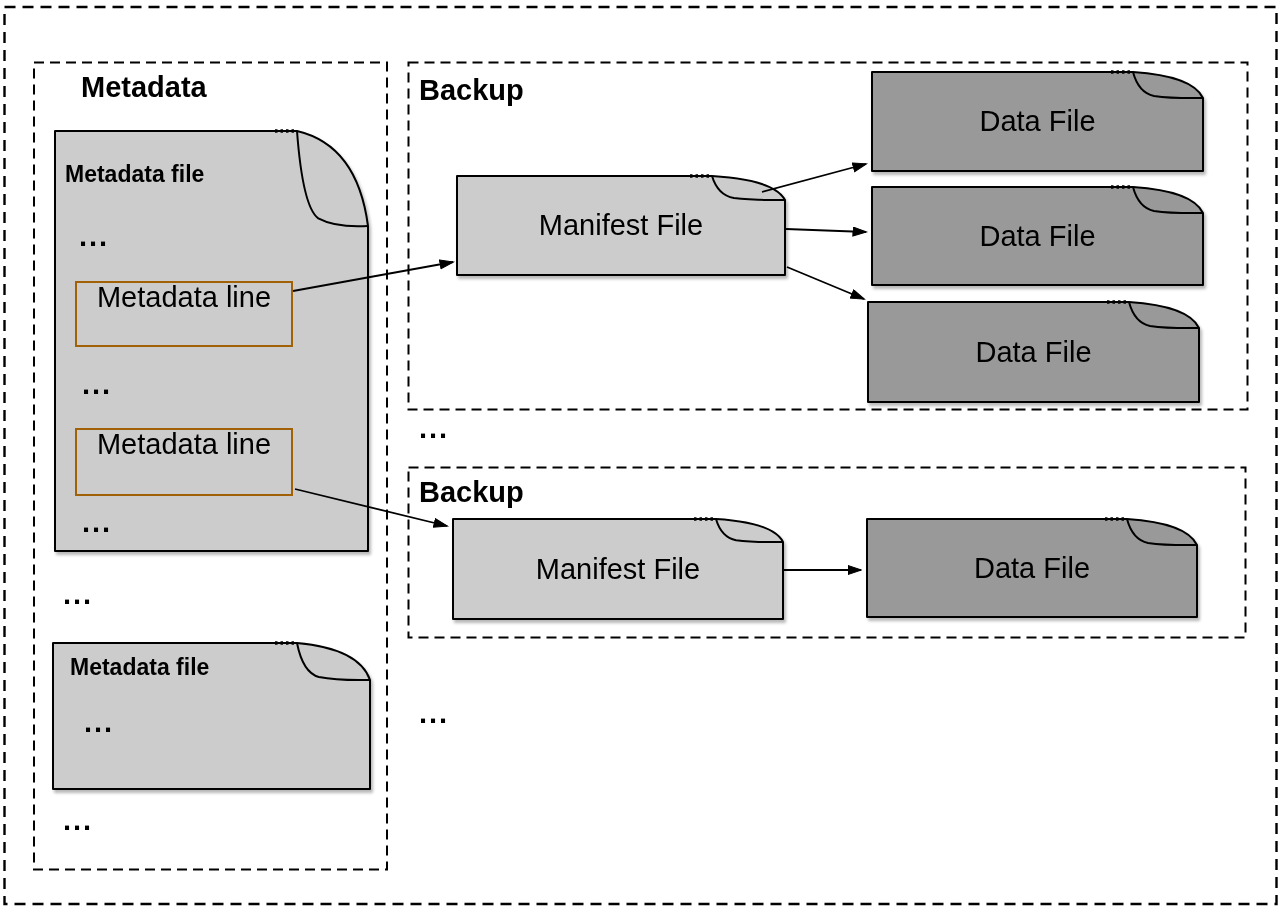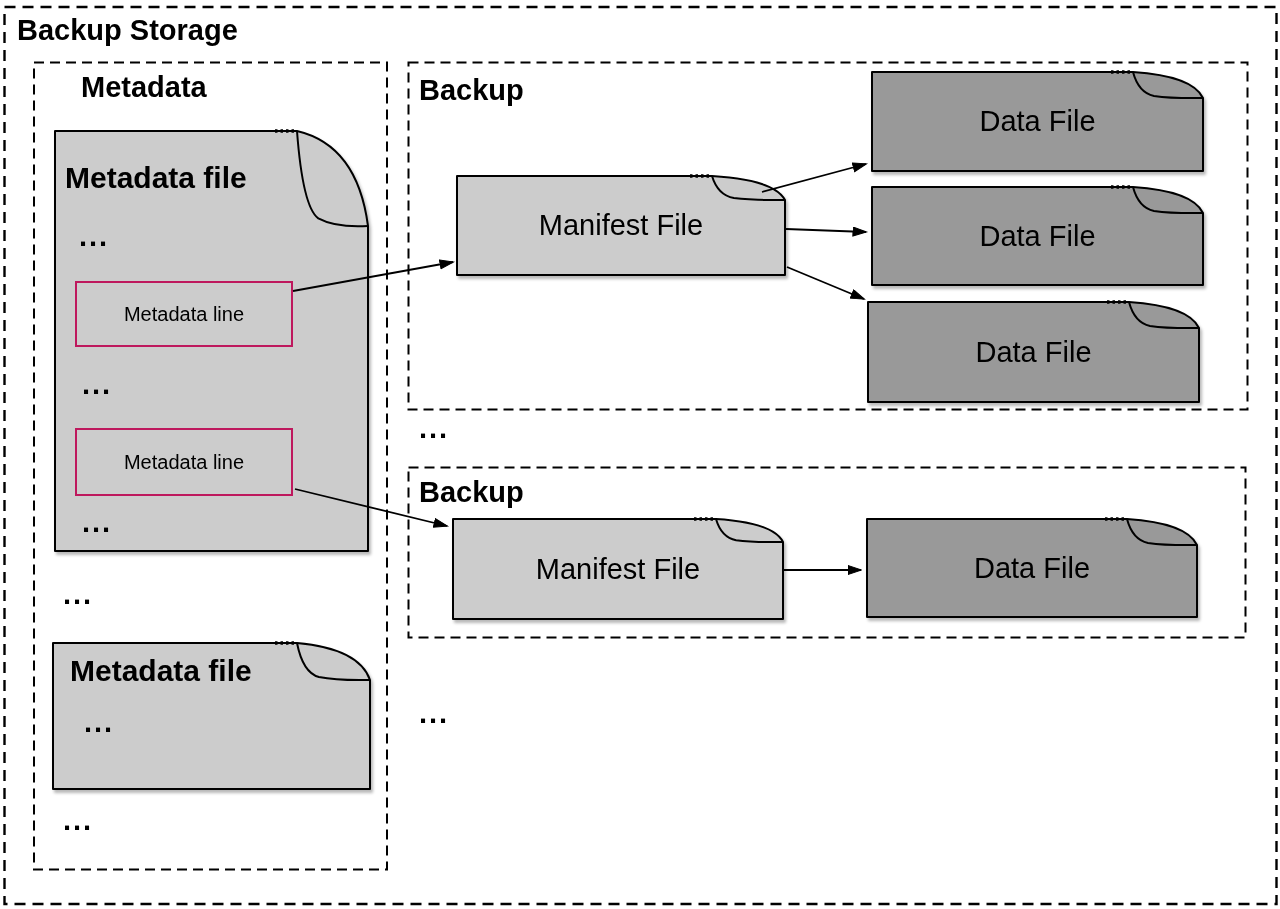--- a/index.html
+++ b/index.html
@@ -12,35 +12,35 @@
   #canvas svg.layer { position:absolute; left:0; top:0; pointer-events:none; }
   .doc-shape {
     position:absolute;
     filter: drop-shadow(2px 3px 1.5px rgba(0,0,0,0.28));
   }
   .hdr {
     position:absolute; font-weight:bold; font-size:29px; line-height:1;
     white-space:nowrap;
   }
   .doc-title {
-    position:absolute; font-weight:bold; font-size:30px; line-height:1;
+    position:absolute; font-weight:bold; font-size:23px; line-height:1;
     white-space:nowrap;
   }
   .doc-label {
     position:absolute; display:flex; align-items:center; justify-content:center;
     font-size:29px; line-height:1; white-space:nowrap;
   }
   .dots {
     position:absolute; font-weight:bold; font-size:29px; line-height:1;
     letter-spacing:2px; white-space:nowrap;
   }
   .meta-line-box {
-    position:absolute; border:2px solid #be185d;
-    display:flex; align-items:center; justify-content:center;
-    font-size:20px; line-height:1; white-space:nowrap;
+    position:absolute; border:2px solid #a16207;
+    display:flex; justify-content:center;
+    font-size:29px; line-height:1; white-space:nowrap;
   }
 </style>
 </head>
 <body>
 
 <div id="canvas">
 
   <svg class="layer" width="1280" height="909">
     <rect x="4.5" y="7" width="1272" height="897" fill="none" stroke="#000" stroke-width="2.4" stroke-dasharray="11,7"></rect>
     <rect x="34" y="62.5" width="353" height="807" fill="none" stroke="#000" stroke-width="2" stroke-dasharray="10,6"></rect>
@@ -82,21 +82,20 @@
       <path d="M 2 2 L 265 2 Q 321.95 5.449999999999999 332 25 L 332 102 L 2 102 Z" fill="#cccccc" stroke="#000000" stroke-width="2" stroke-linejoin="round"></path>
       <path d="M 265 2 Q 270.36 20.4 285.1 23.16 Q 301.85 25.46 332 25" fill="none" stroke="#000000" stroke-width="2"></path>
       <path d="M 243 2 L 263 2" stroke="#000000" stroke-width="3.5" stroke-dasharray="2.5,3" fill="none"></path>
     </svg>
   <svg class="doc-shape" style="left:865px; top:517px;" width="336" height="104" viewBox="0 0 336 104">
       <path d="M 2 2 L 262 2 Q 321.5 5.9 332 28 L 332 100 L 2 100 Z" fill="#999999" stroke="#000000" stroke-width="2" stroke-linejoin="round"></path>
       <path d="M 262 2 Q 267.6 22.8 283 25.92 Q 300.5 28.52 332 28" fill="none" stroke="#000000" stroke-width="2"></path>
       <path d="M 240 2 L 260 2" stroke="#000000" stroke-width="3.5" stroke-dasharray="2.5,3" fill="none"></path>
     </svg>
 
-  <div class="hdr" style="left:17px; top:16px;">Backup Storage</div>
   <div class="hdr" style="left:45px; top:73px;margin-left:36px;">Metadata</div>
   <div class="hdr" style="left:419px; top:76px;">Backup</div>
   <div class="hdr" style="left:419px; top:478px;">Backup</div>
 
   <div class="doc-title" style="left:65px; top:163px;">Metadata file</div>
   <div class="dots" style="left:79px; top:222px;">...</div>
   <div class="meta-line-box" style="left: 75px; top: 281px; width: 214px; height: 62px; background-color: rgb(204, 204, 204);">
     <span>Metadata line</span>
   </div>
   <div class="dots" style="left:82px; top:370px;">...</div>

